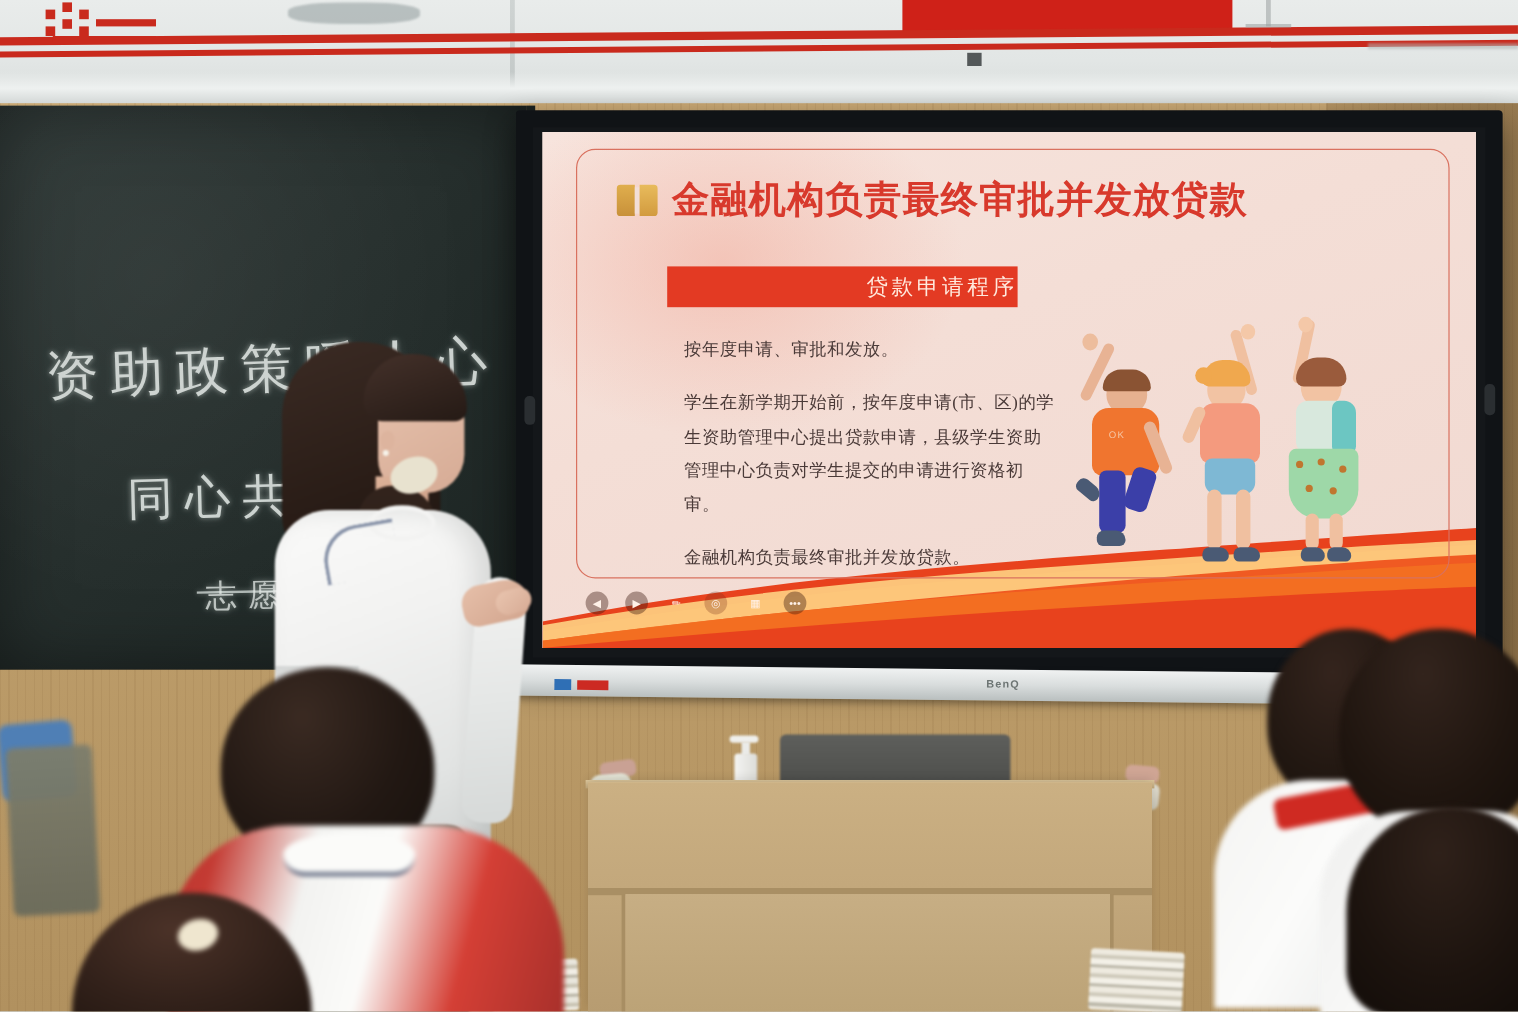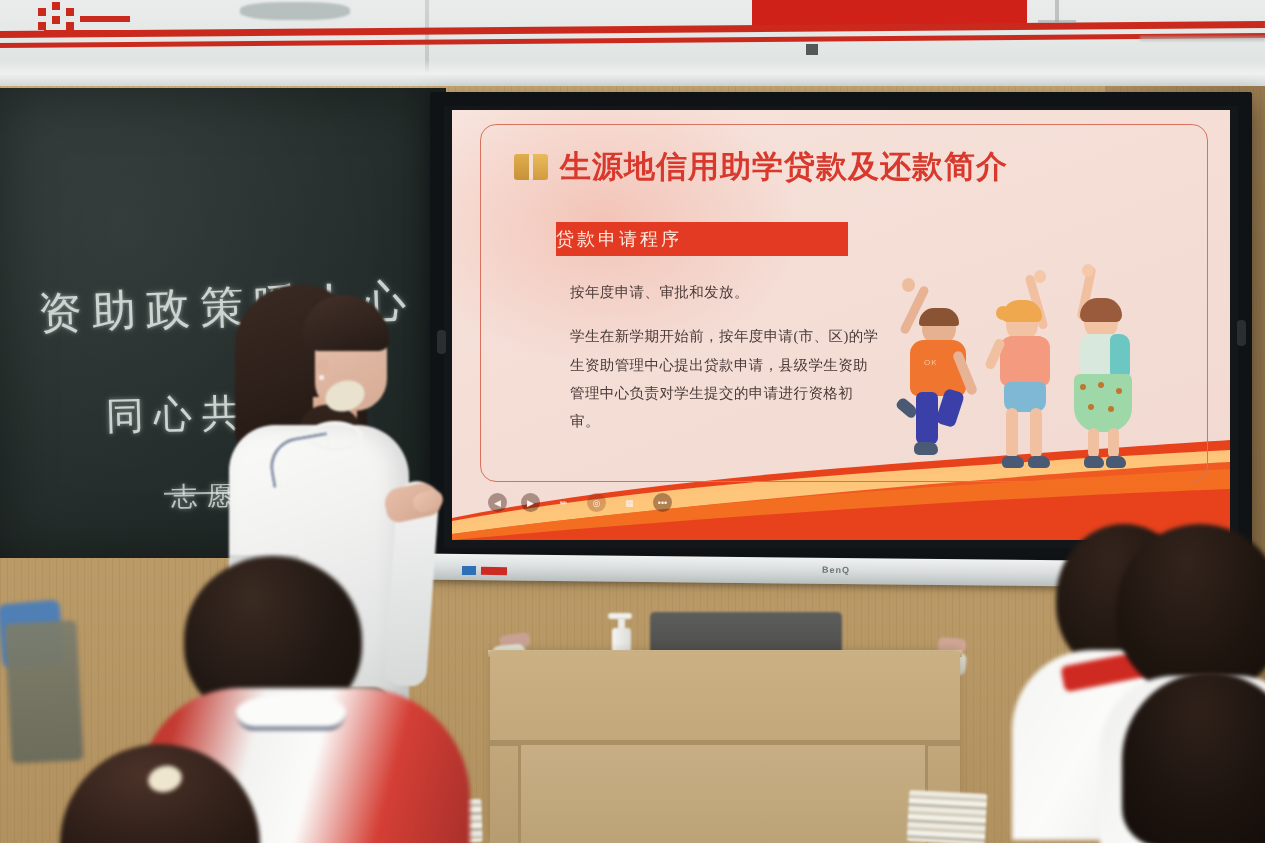--- a/index.html
+++ b/index.html
@@ -152,21 +152,21 @@
   .book-icon .pg.r { right: 0; border-radius: 0 3px 3px 0; background: linear-gradient(180deg,#e8bb5c,#d29b3f); }
   .book-icon .sp { position:absolute; left: 15px; top: 2px; width: 4px; height: 22px; background:#f2ded7; }
   .slide-title {
     font-family: "Liberation Serif", serif;
     font-size: 31px; color: #d8392c; letter-spacing: 1px; font-weight: 600;
     white-space: nowrap;
   }
   .section-banner {
     position: absolute; left: 104px; top: 112px; width: 292px; height: 34px;
     background: #e33a23;
-    display: flex; align-items: center; justify-content: flex-start;
+    display: flex; align-items: center; justify-content: flex-end;
   }
   .section-banner span {
     font-family: "Liberation Serif", serif;
     font-size: 18px; color: #ffe9dd; letter-spacing: 3px;
   }
   .body-col { position: absolute; left: 118px; top: 168px; width: 312px; }
   .para {
     font-family: "Liberation Serif", serif;
     font-size: 14.5px; color: #4a3a38; line-height: 1.95; margin-bottom: 16px;
     letter-spacing: .4px;
@@ -468,30 +468,31 @@
         </div>
 
         <div class="slide-border"></div>
 
         <div class="slide-title-row">
           <div class="book-icon">
             <span class="pg l"></span>
               <span class="sp"></span>
               <span class="pg r"></span>
           </div>
-          <div class="slide-title">生源地信用助学贷款及还款简介</div>
+          <div class="slide-title">金融机构负责最终审批并发放贷款</div>
         </div>
 
         <div class="section-banner">
           <span>贷款申请程序</span>
         </div>
 
         <div class="body-col">
           <div class="para">按年度申请、审批和发放。</div>
           <div class="para">学生在新学期开始前，按年度申请(市、区)的学生资助管理中心提出贷款申请，县级学生资助管理中心负责对学生提交的申请进行资格初审。</div>
+          <div class="para">金融机构负责最终审批并发放贷款。</div>
         </div>
 
         <div class="illus">
 
           <div class="kid" style="left:6px;top:18px;width:92px;height:190px;">
             <div class="limb" style="left:22px;top:6px;width:9px;height:52px;background:#e8b394;transform:rotate(26deg);"></div>
             <div class="limb" style="left:14px;top:0px;width:13px;height:14px;background:#edbd9d;border-radius:50%;"></div>
             <div class="head" style="left:34px;top:34px;width:34px;height:34px;background:#e6b190;"></div>
             <div style="position:absolute;left:31px;top:30px;width:40px;height:18px;background:#8a5333;border-radius:20px 20px 4px 4px;"></div>
             <div class="torso" style="left:22px;top:62px;width:56px;height:56px;background:#f0752f;border-radius:14px 14px 8px 8px;"></div>

